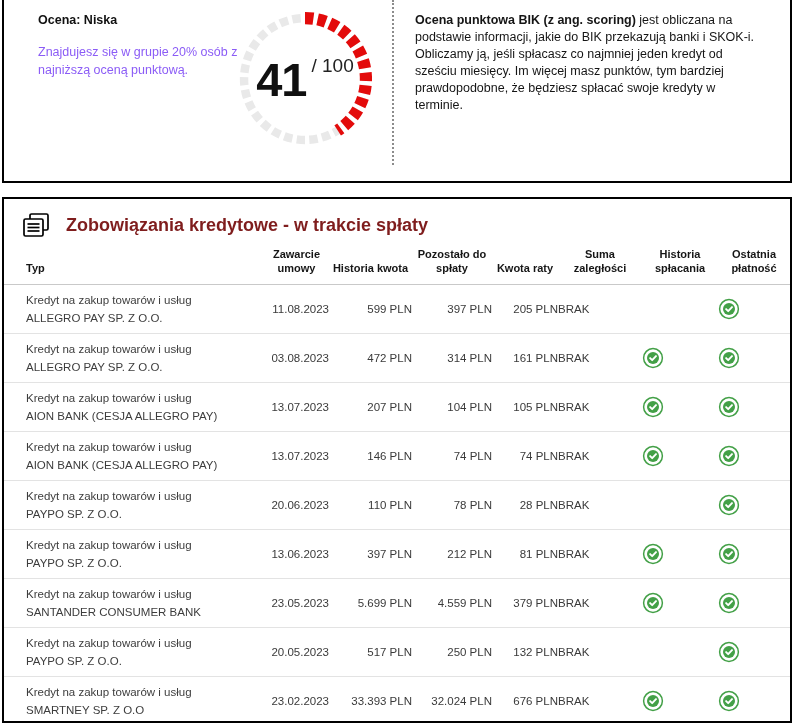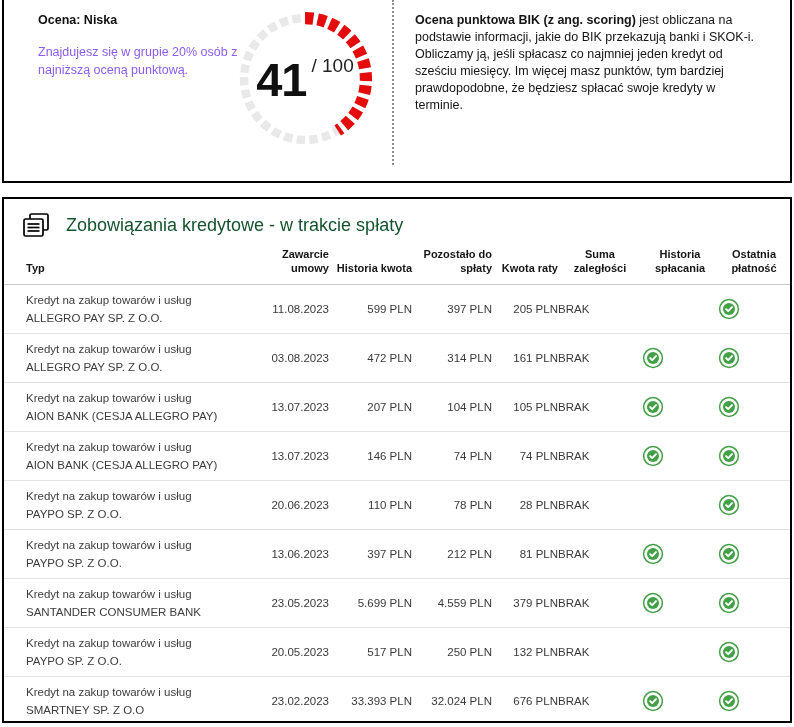--- a/index.html
+++ b/index.html
@@ -49,30 +49,30 @@
 
   
   .obligations {
     margin:14px 2px 0 2px;
     height:526px;
     border:2px solid #000;
     overflow:hidden;
   }
   .obl-header { display:flex; align-items:center; gap:15px; padding:13px 0 0 17px; }
   .obl-icon svg { display:block; }
-  .obl-title { font-size:18px; font-weight:400; color:#14532d; }
+  .obl-title { font-size:18px; font-weight:700; color:#7f1d1d; }
 
   table.obl-table { width:100%; border-collapse:collapse; table-layout:fixed; margin-top:2px; }
   .obl-table th {
     font-size:11px; font-weight:bold; color:#161616;
     vertical-align:bottom; padding:6px 0 9px 0; line-height:14px;
   }
   .obl-table thead tr { border-bottom:1px solid #c9c9c9; }
   .obl-table th.col-typ { text-align:left; padding-left:22px; }
-  .obl-table th.al-r { text-align:right; }
+  .obl-table th.al-r { text-align:center; }
   .obl-table th.al-c { text-align:center; }
   .obl-table td { font-size:11.5px; color:#3a3a3a; vertical-align:middle; }
   .obl-table tbody tr { height:49px; border-bottom:1px solid #e3e3e3; }
   .obl-table tbody tr:last-child { border-bottom:none; }
   td.c-typ { padding-left:22px; line-height:18px; color:#3d3d3d; }
   td.al-r { text-align:right; }
   td.al-c { text-align:left; }
   .chk { display:inline-block; width:22px; height:22px; vertical-align:middle; }
 </style>
 </head>

